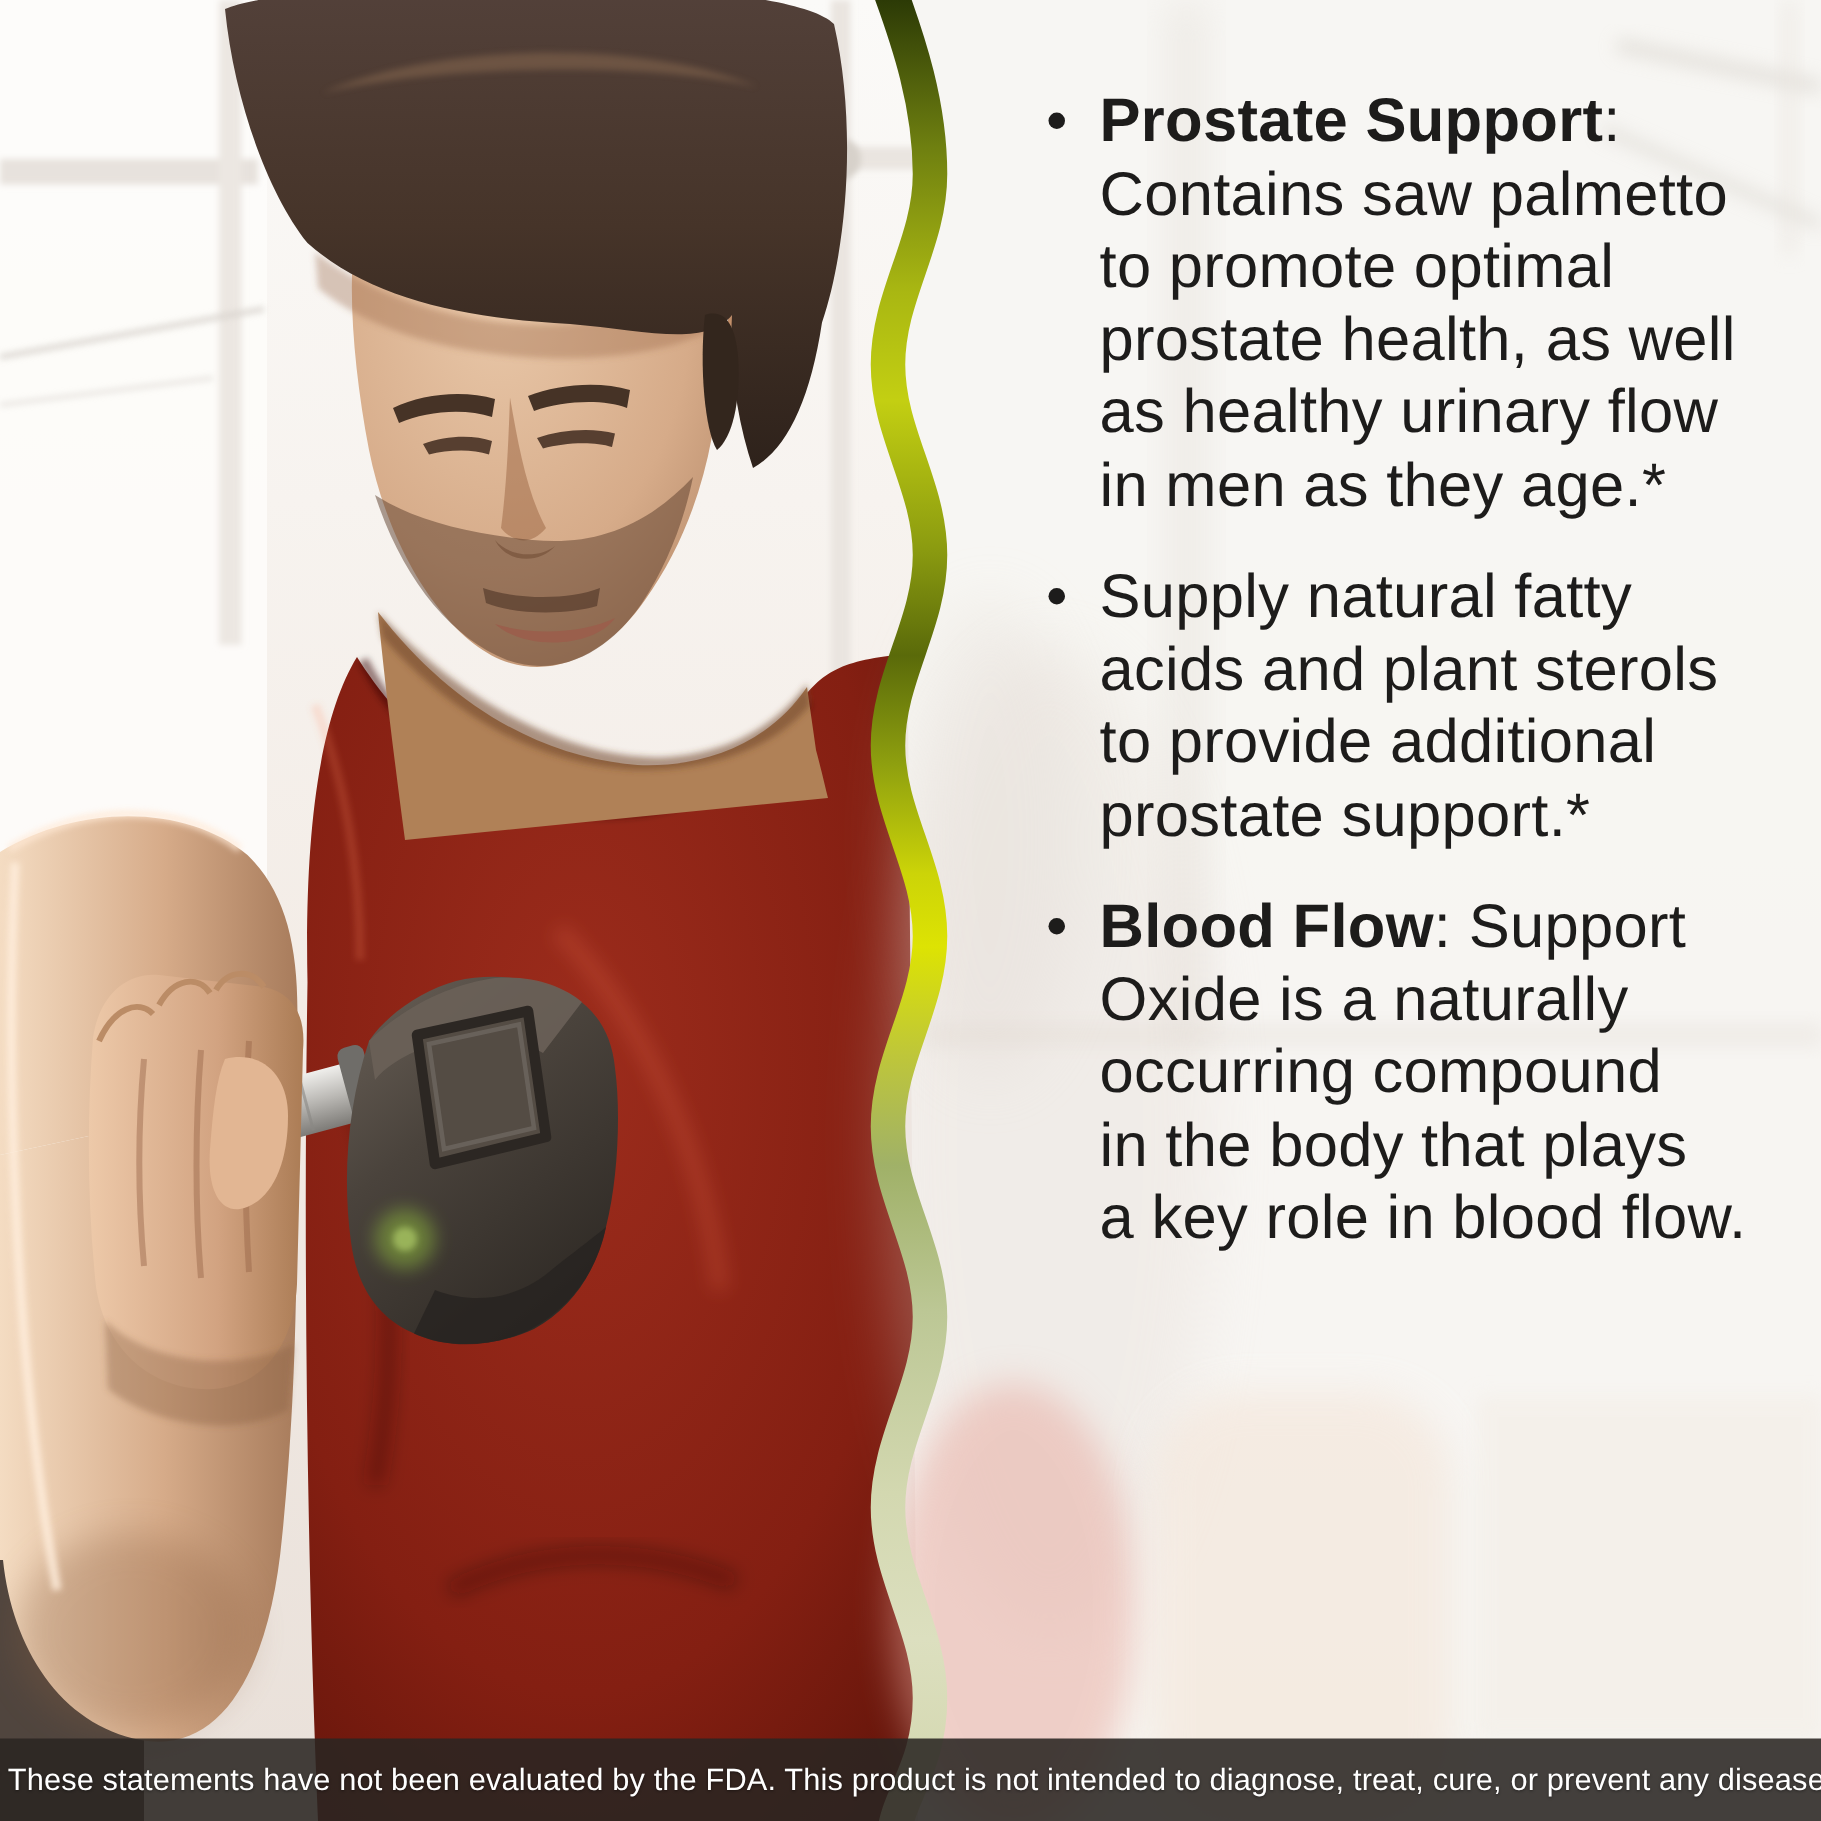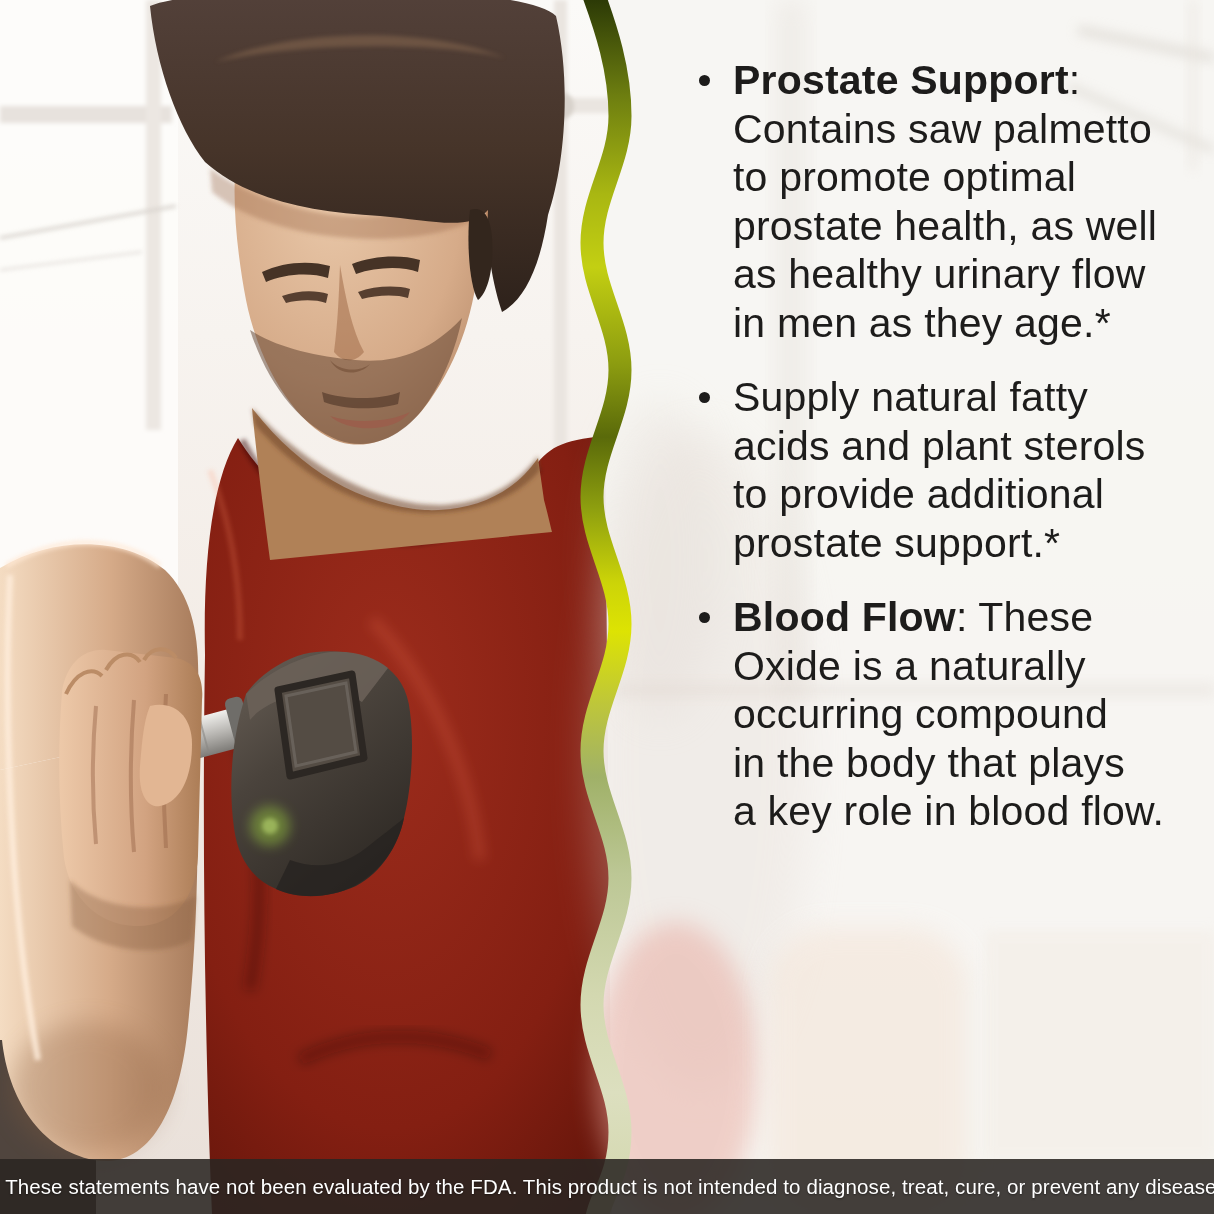--- a/index.html
+++ b/index.html
@@ -222,21 +222,21 @@
     <li>
       <span class="dot"></span>
       <div class="txt">
         <span class="benefit-body">Supply natural fatty<br>acids and plant sterols<br>to provide additional<br>prostate support.*</span>
       </div>
     </li>
 
     <li>
       <span class="dot"></span>
       <div class="txt">
-        <span class="head"><strong>Blood Flow</strong><span>:</span><span> These</span></span>
+        <span class="head"><strong>Blood Flow</strong><span>:</span><span> Support</span></span>
         <span class="benefit-body">Oxide is a naturally<br>occurring compound<br>in the body that plays<br>a key role in blood flow.</span>
       </div>
     </li>
   </ul>
 
   <div class="bar">
     <span>* These statements have not been evaluated by the FDA. This product is not intended to diagnose, treat, cure, or prevent any disease.</span>
   </div>
 </div>
 

